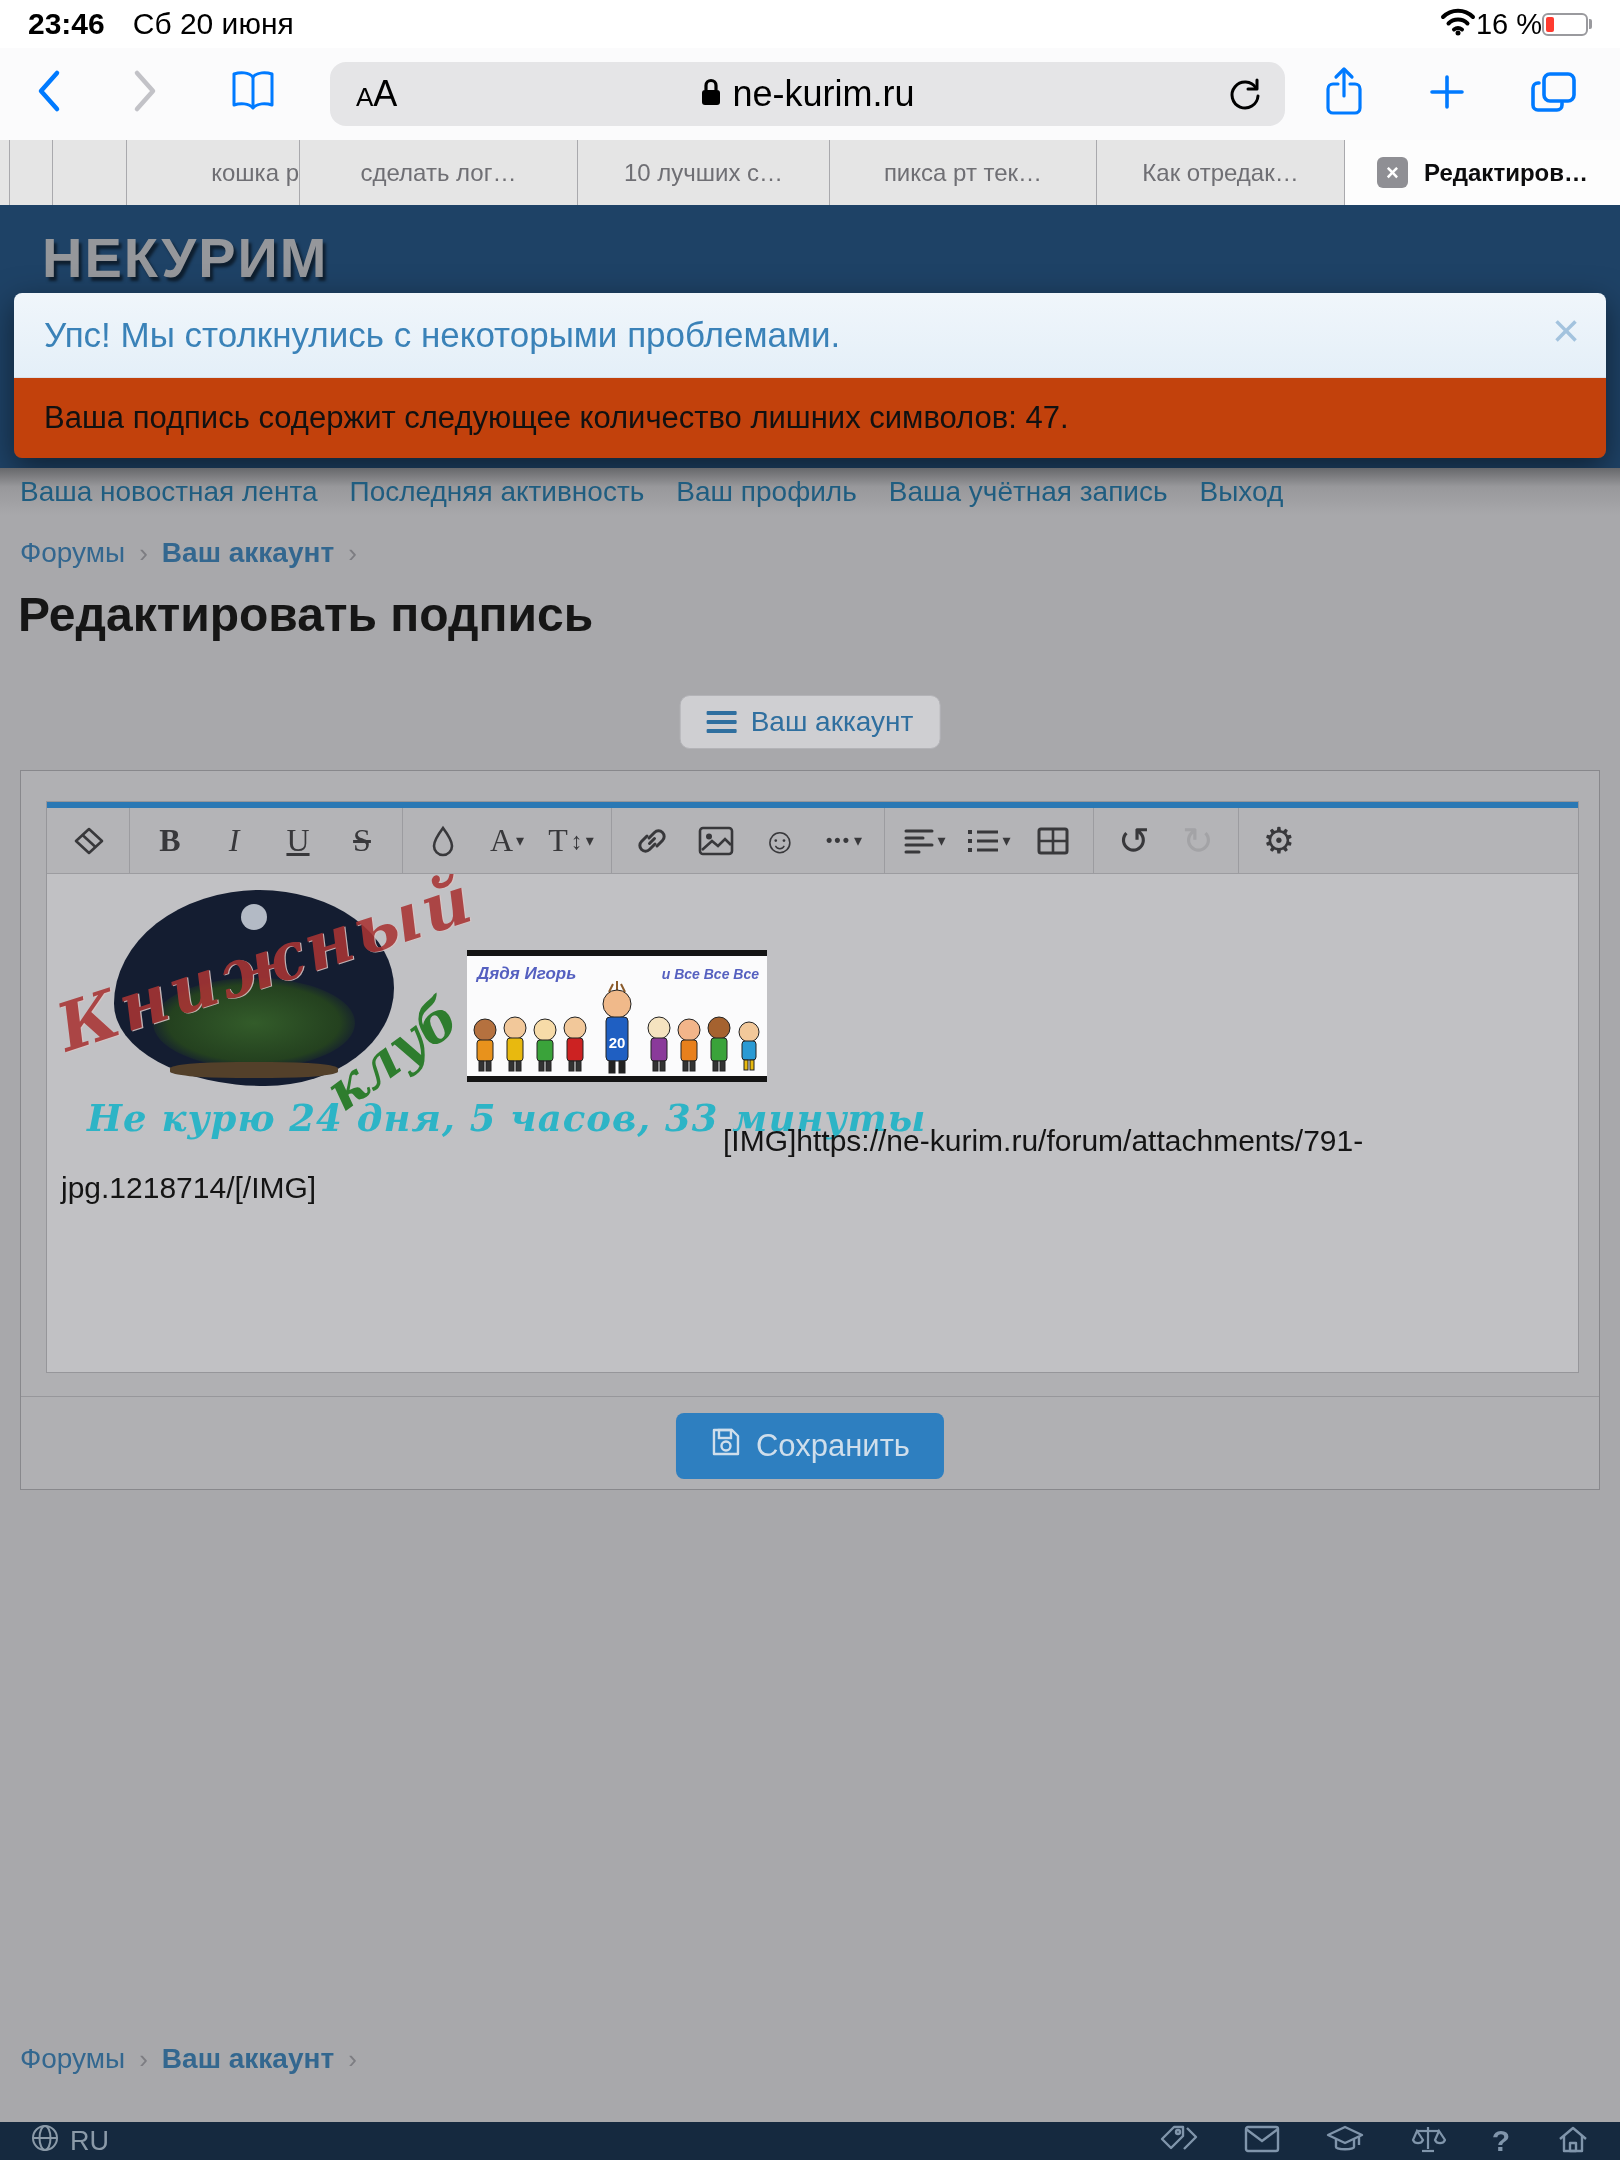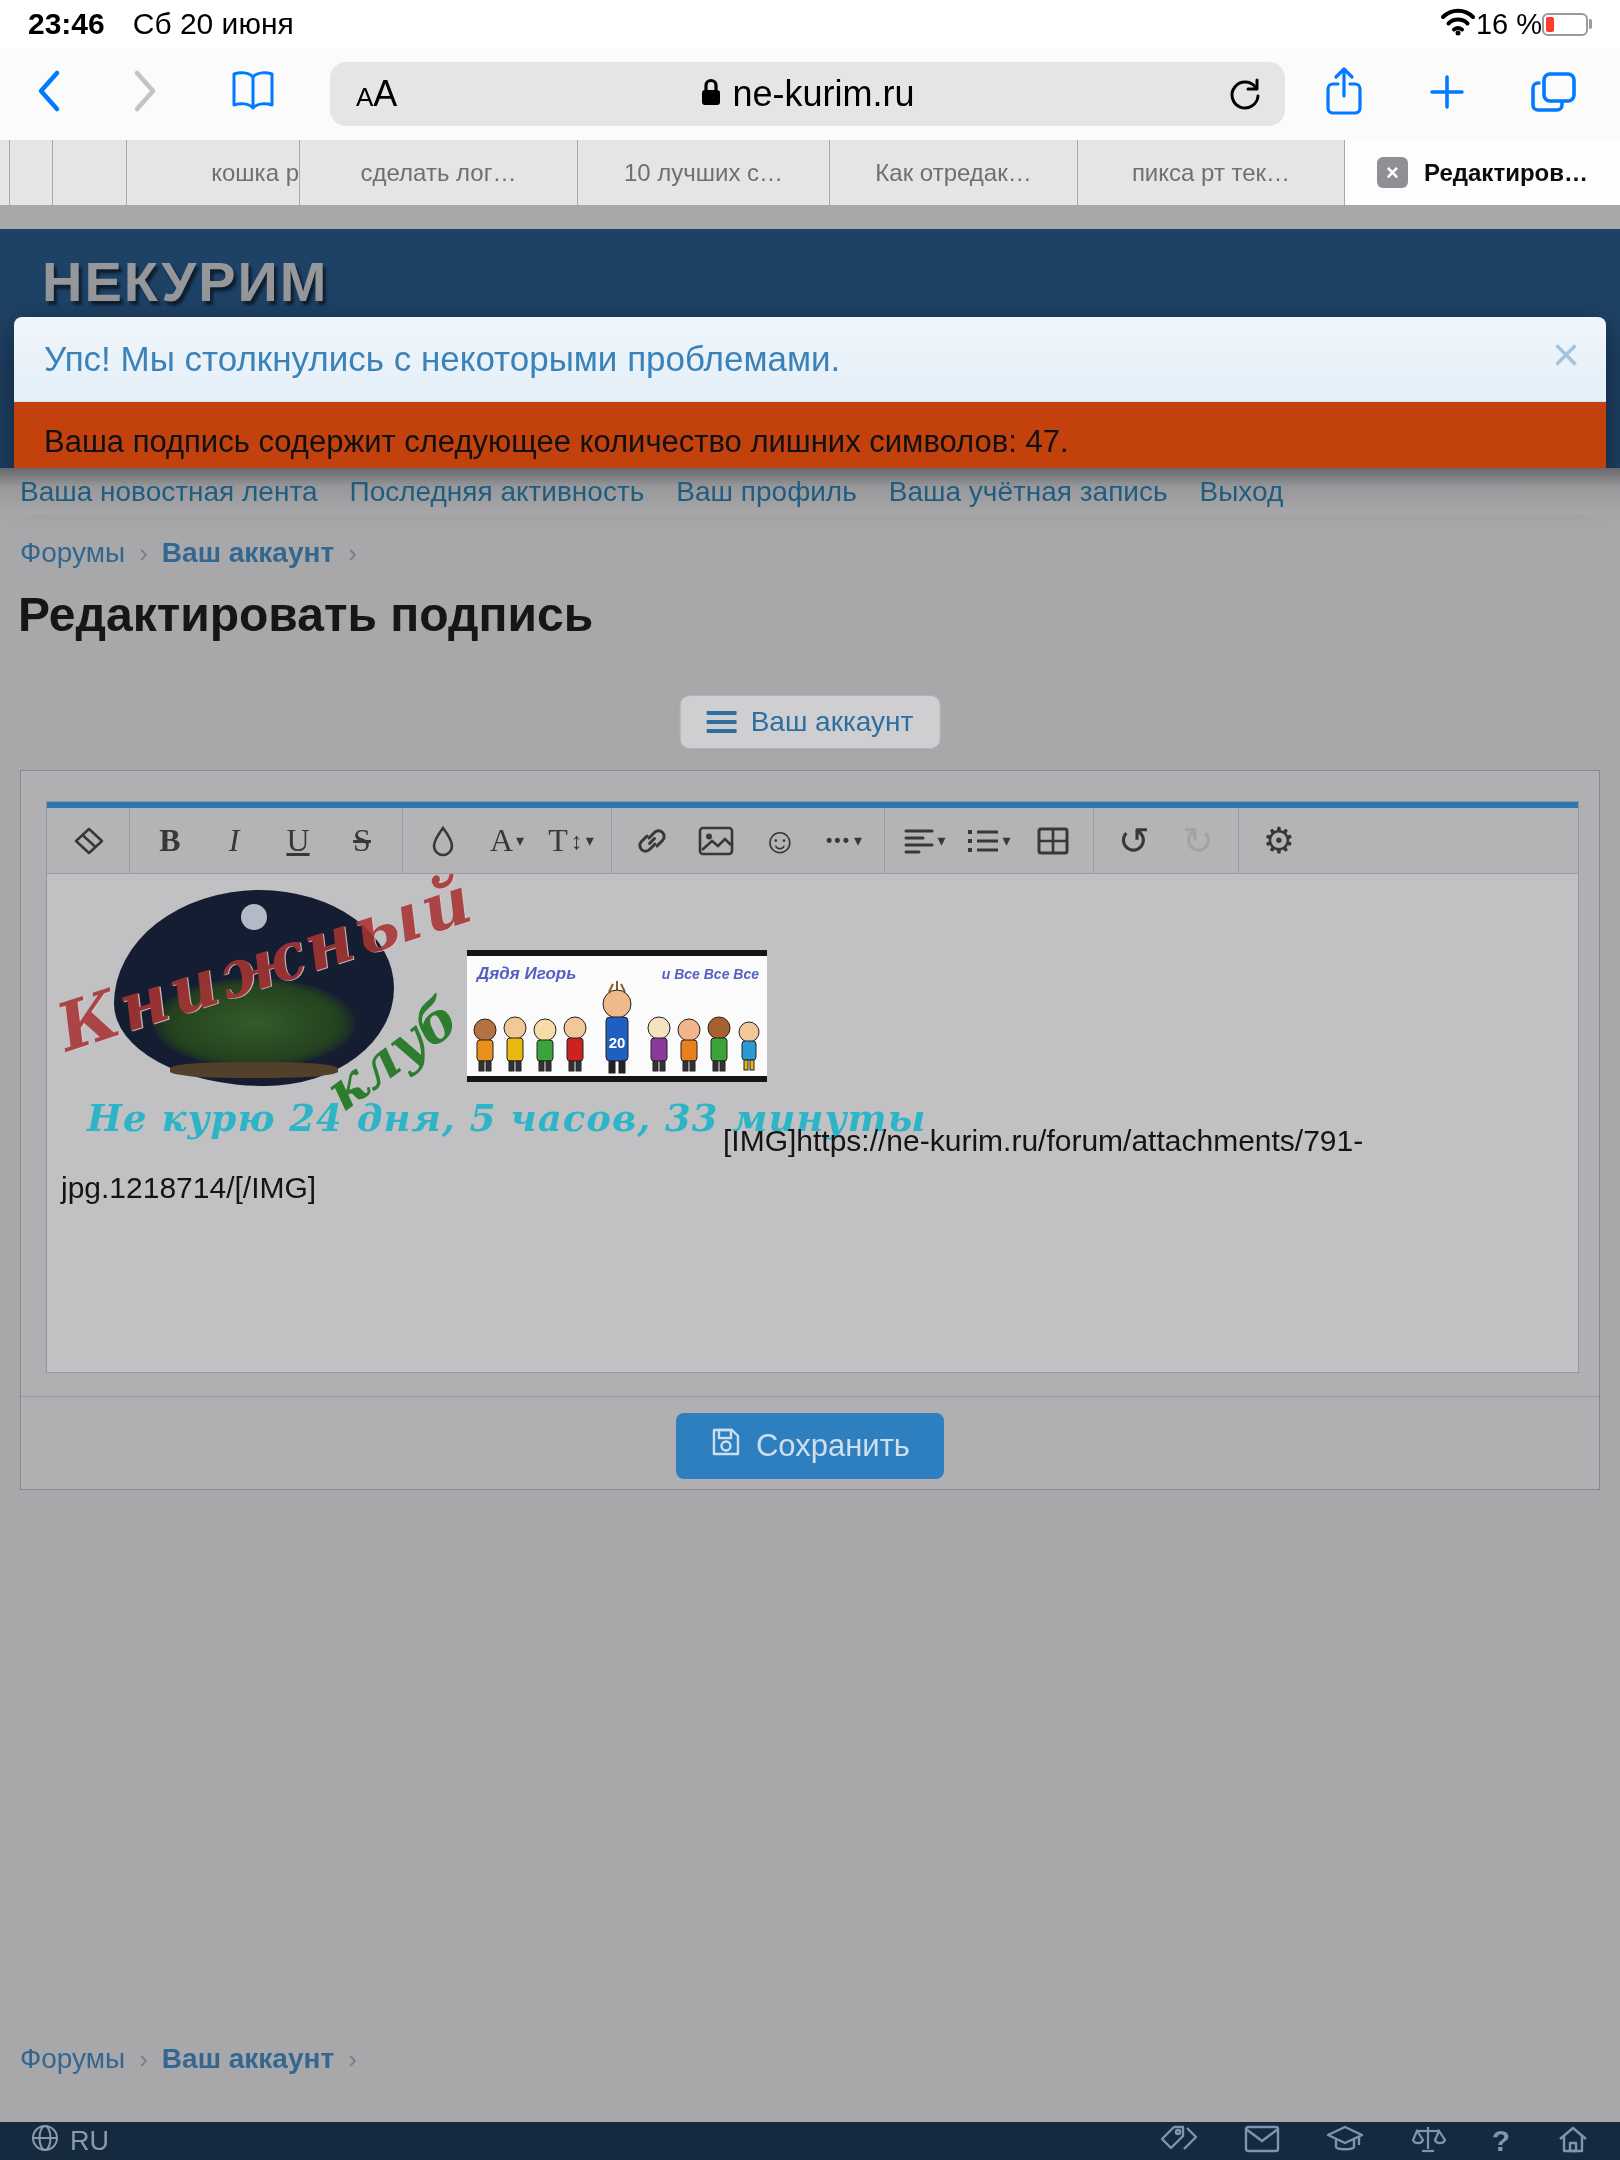--- a/index.html
+++ b/index.html
@@ -32,21 +32,21 @@
   .right-icons { position:absolute; right:42px; top:18px; display:flex; align-items:center; gap:62px; }
   
   .tab-bar { position:absolute; left:0; top:140px; width:1620px; height:65px; background:#e5e5e5; display:flex; }
   .tab { height:100%; border-right:1px solid #a9a9ad; display:flex; align-items:center; justify-content:center;
     font-size:24px; color:#6f6f74; overflow:hidden; white-space:nowrap; }
   .tab.rclip { justify-content:flex-end; }
   .tab.active { background:#fdfdfd; color:#0c0c0d; font-weight:600; gap:16px; border-right:none; }
   .tab-close { width:31px; height:31px; background:#8f8f94; border-radius:6px; color:#fff; font-size:22px;
     font-weight:700; display:flex; align-items:center; justify-content:center; flex:0 0 auto; }
   
-  .site-header { position:absolute; left:0; top:205px; width:1620px; height:263px; background:#1e4266;margin-top:24px; }
+  .site-header { position:absolute; left:0; top:205px; width:1620px; height:263px; background:#1e4266; }
   .site-logo { position:absolute; left:42px; top:20px; font-size:56px; font-weight:800; letter-spacing:2px;
     color:#95979b; text-shadow:3px 4px 3px rgba(0,0,0,.55); }
   
   .alert { position:absolute; left:14px; right:14px; top:88px; border-radius:8px; overflow:hidden;
     box-shadow:0 10px 32px rgba(0,0,0,.5); }
   .alert-title { background:linear-gradient(#f0f6fb,#e4eff8); color:#3a82b8; font-size:35px;
     padding:22px 30px; border-bottom:1px solid #d7e2ec; }
   .alert-close { position:absolute; right:26px; top:14px; font-size:48px; color:#a3c3de; line-height:1;
     cursor:default; }
   .alert-body { background:#c2410c; color:#111; font-size:31px; padding:22px 30px; }
@@ -225,25 +225,25 @@
       </div>
     <div class="tab rclip" style="width:173px">
         <span>кошка р</span>
       </div>
     <div class="tab" style="width:278px">
         <span>сделать лог…</span>
       </div>
     <div class="tab" style="width:252px">
         <span>10 лучших с…</span>
       </div>
+    <div class="tab" style="width:267px">
+        <span>пикса рт тек…</span>
+      </div>
     <div class="tab" style="width:248px">
         <span>Как отредак…</span>
-      </div>
-    <div class="tab" style="width:267px">
-        <span>пикса рт тек…</span>
       </div>
     <div class="tab active" style="width:275px">
       <span class="tab-close">×</span>
       <span>Редактиров…</span>
     </div>
   </div>
 
   <div class="site-header">
     <div class="site-logo">НЕКУРИМ</div>
     <div class="alert">

